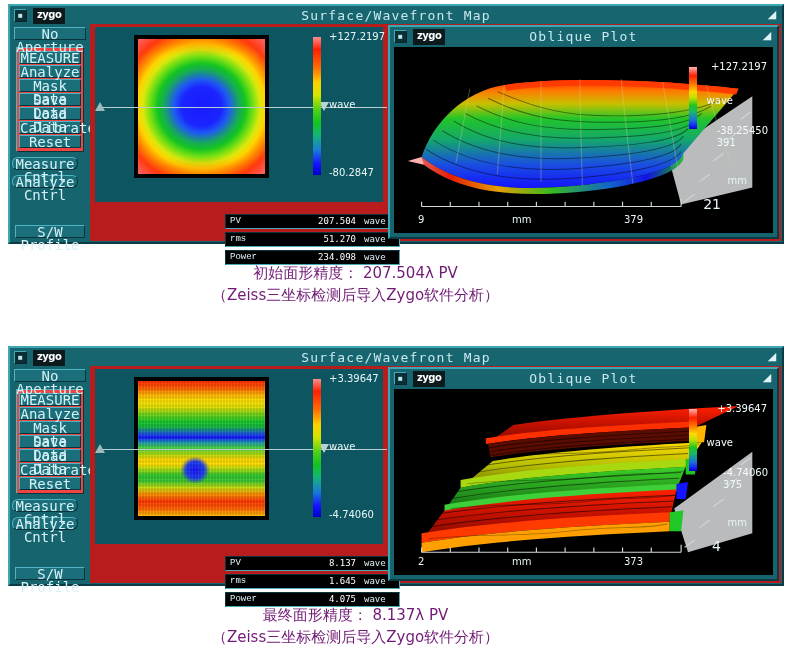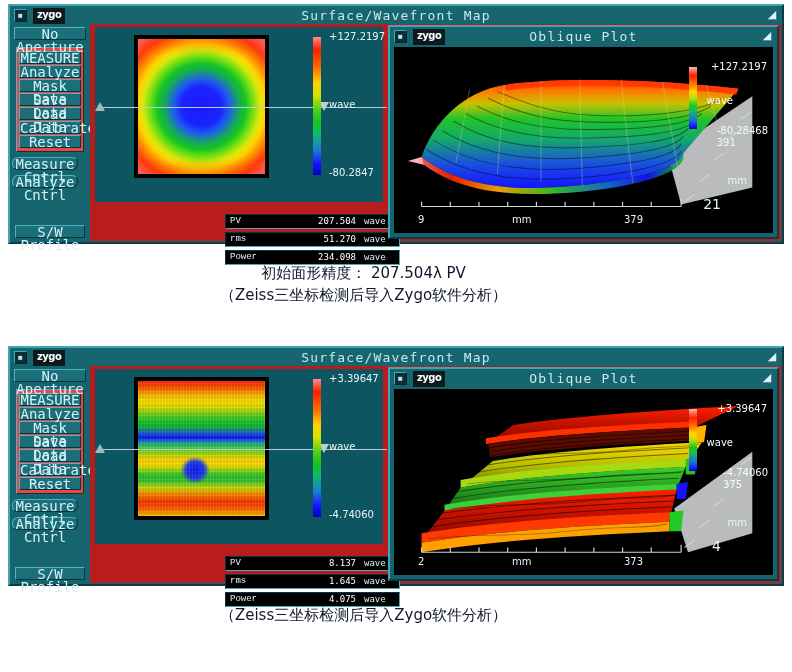--- a/index.html
+++ b/index.html
@@ -115,21 +115,21 @@
   .ob-hi{position:absolute;right:6px;top:14px;color:#f2fbfc;font-family:"DejaVu Sans",sans-serif;font-size:10px;}
   .ob-unit{position:absolute;right:40px;top:48px;color:#f2fbfc;font-family:"DejaVu Sans",sans-serif;font-size:10px;}
   .ob-lo{position:absolute;right:5px;top:78px;color:#f2fbfc;font-family:"DejaVu Sans",sans-serif;font-size:10px;line-height:12px;}
   .ob-zunit{position:absolute;right:26px;bottom:47px;color:#e6f4f6;font-family:"DejaVu Sans",sans-serif;font-size:10px;}
   .ob-zmax{position:absolute;right:52px;bottom:21px;color:#e6f4f6;font-family:"DejaVu Sans",sans-serif;font-size:14px;}
   .ob-xmin{position:absolute;left:24px;bottom:8px;color:#e6f4f6;font-family:"DejaVu Sans",sans-serif;font-size:10px;}
   .ob-xmid{position:absolute;left:118px;bottom:8px;color:#e6f4f6;font-family:"DejaVu Sans",sans-serif;font-size:10px;}
   .ob-xmax{position:absolute;left:230px;bottom:8px;color:#e6f4f6;font-family:"DejaVu Sans",sans-serif;font-size:10px;}
 
   
-  .caption{position:absolute;left:0;width:711px;text-align:center;color:#0f172a;padding-left:8px;}
+  .caption{position:absolute;left:0;width:711px;text-align:center;color:#701a75;}
   .cap-l1{font-family:"DejaVu Sans",sans-serif;font-size:15px;line-height:22px;}
   .cap-l2{font-family:"DejaVu Sans",sans-serif;font-size:15px;line-height:22px;}
   .cap1{top:262px;}
   .cap2{top:604px;}
 </style>
 </head>
 <body>
 
 <div class="page">
 
@@ -269,21 +269,21 @@
                 <line x1="266" y1="142" x2="275" y2="134"></line>
               <line x1="278" y1="120" x2="287" y2="112"></line>
                 <line x1="290" y1="98" x2="299" y2="90"></line>
               <line x1="302" y1="76" x2="311" y2="68"></line>
             </g>
           </svg>
           <div class="ob-cbar"></div>
           <div class="ob-hi">+127.2197</div>
           <div class="ob-unit">wave</div>
           <div class="ob-lo">
-            <span>-80.28468</span><br>
+            <span>-38.25450</span><br>
             <span>391</span>
           </div>
           <div class="ob-zunit">mm</div>
           <div class="ob-zmax">21</div>
           <div class="ob-xmin">9</div>
           <div class="ob-xmid">mm</div>
           <div class="ob-xmax">379</div>
         </div>
       </div>
     </div>
@@ -459,16 +459,17 @@
           <div class="ob-zmax">4</div>
           <div class="ob-xmin">2</div>
           <div class="ob-xmid">mm</div>
           <div class="ob-xmax">373</div>
         </div>
       </div>
     </div>
   </div>
 
   <div class="caption cap2">
+    <div class="cap-l1">最终面形精度： 8.137λ PV</div>
     <div class="cap-l2">（Zeiss三坐标检测后导入Zygo软件分析）</div>
   </div>
 
 </div>
 
 </body></html>

